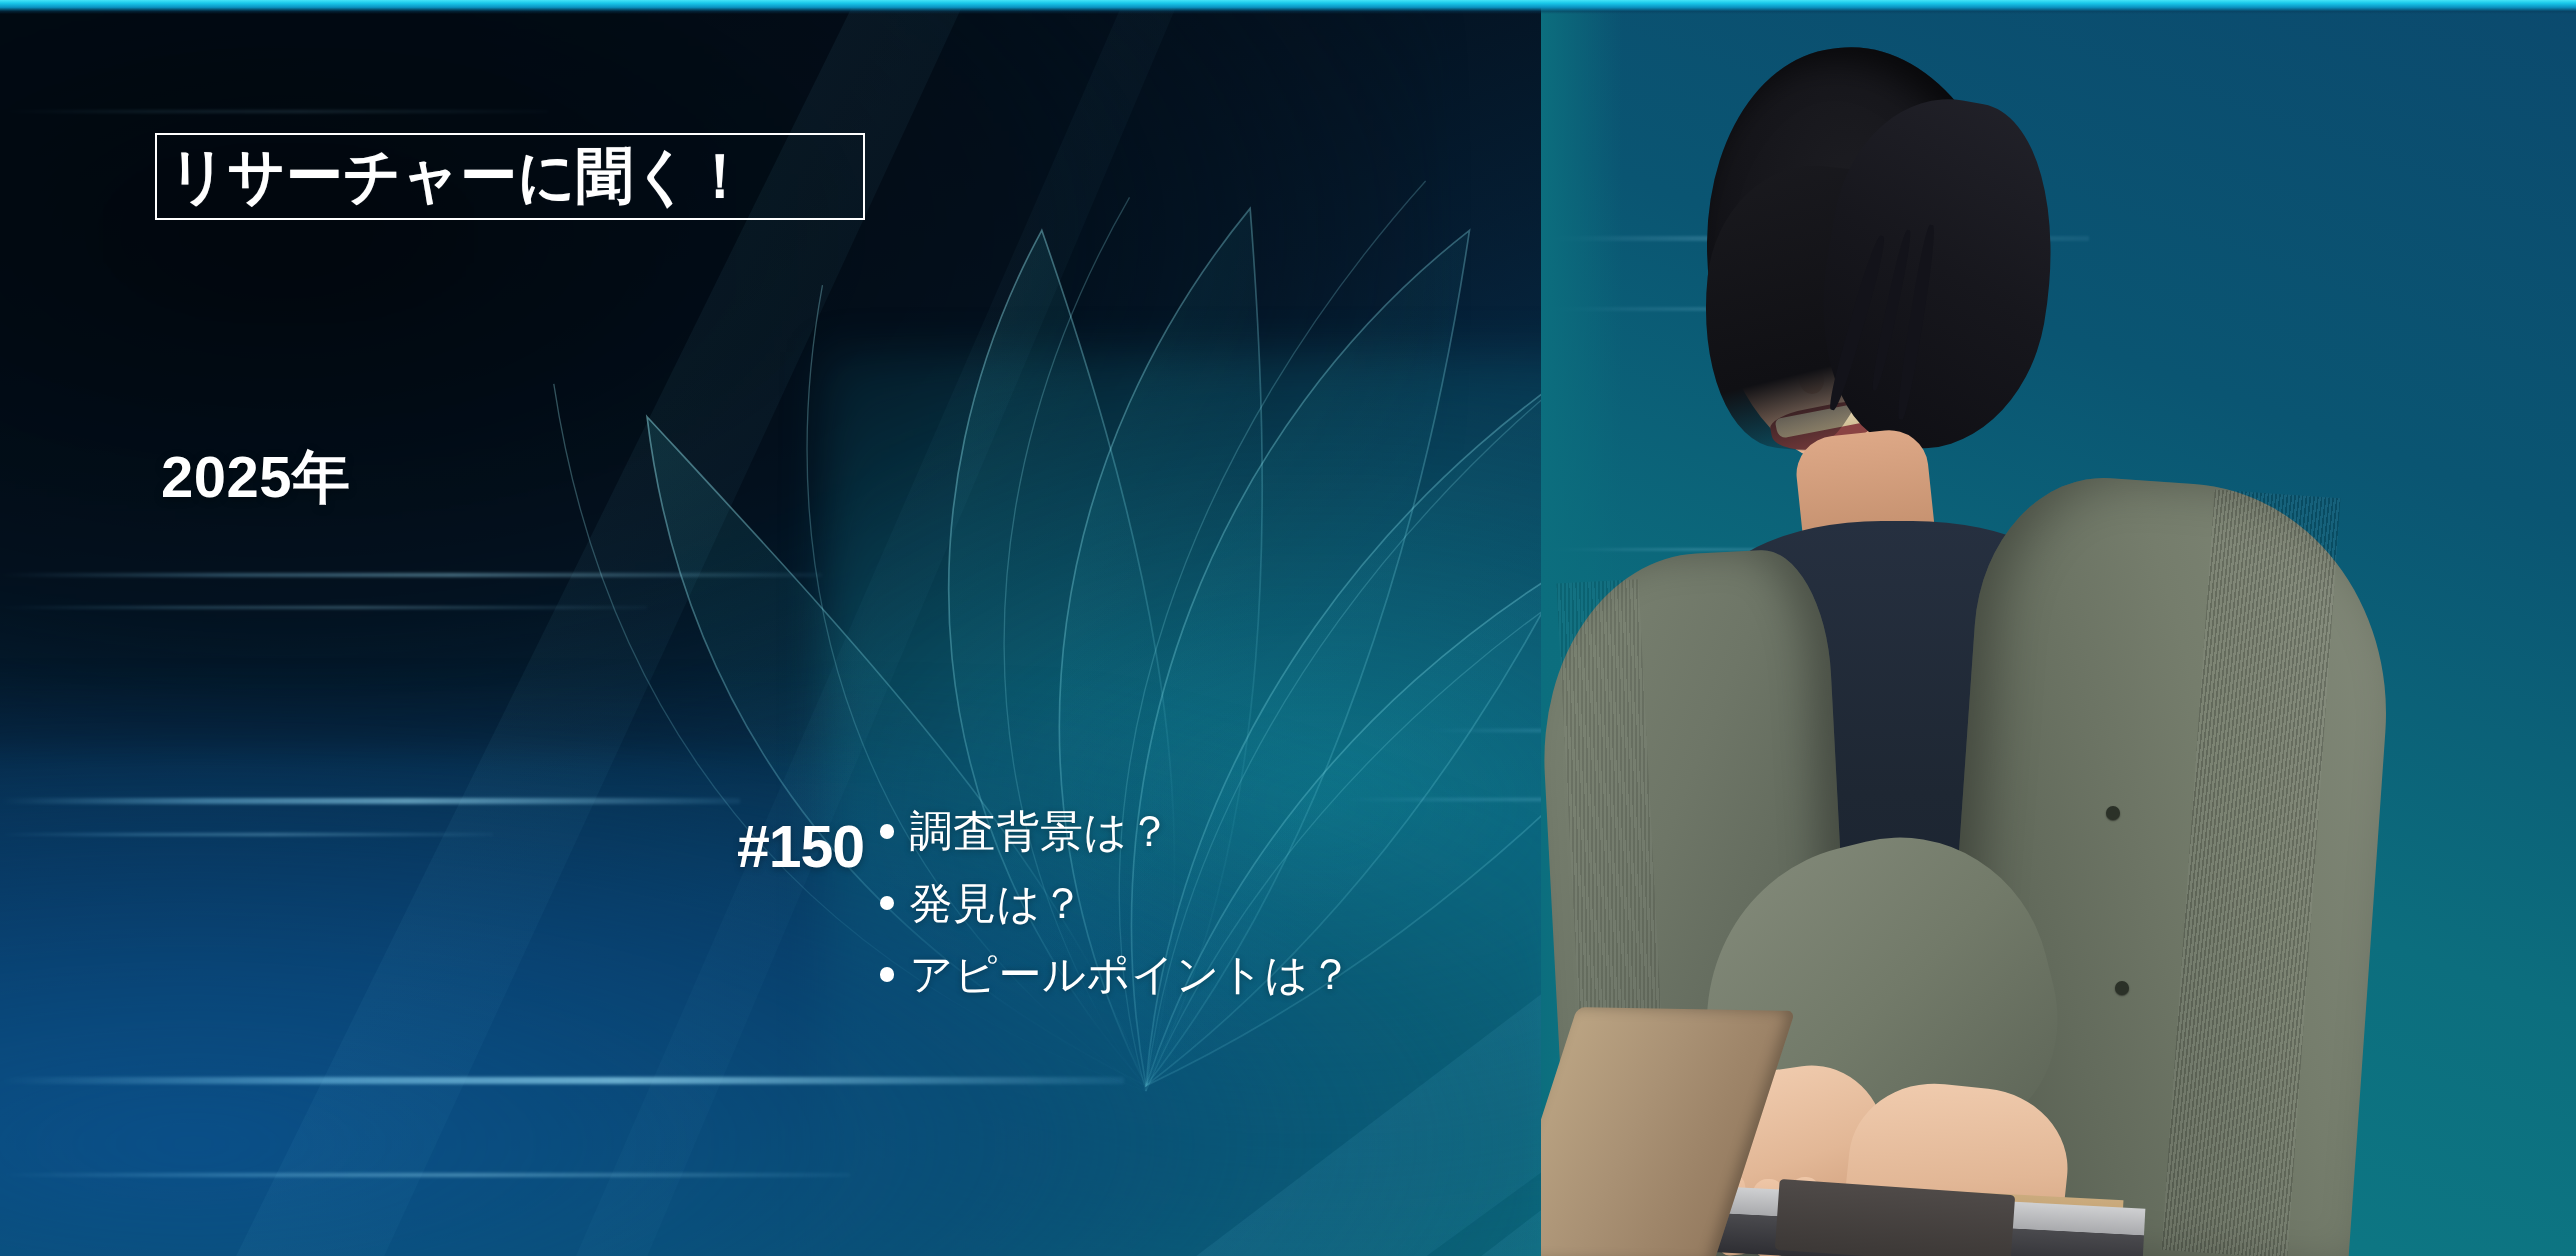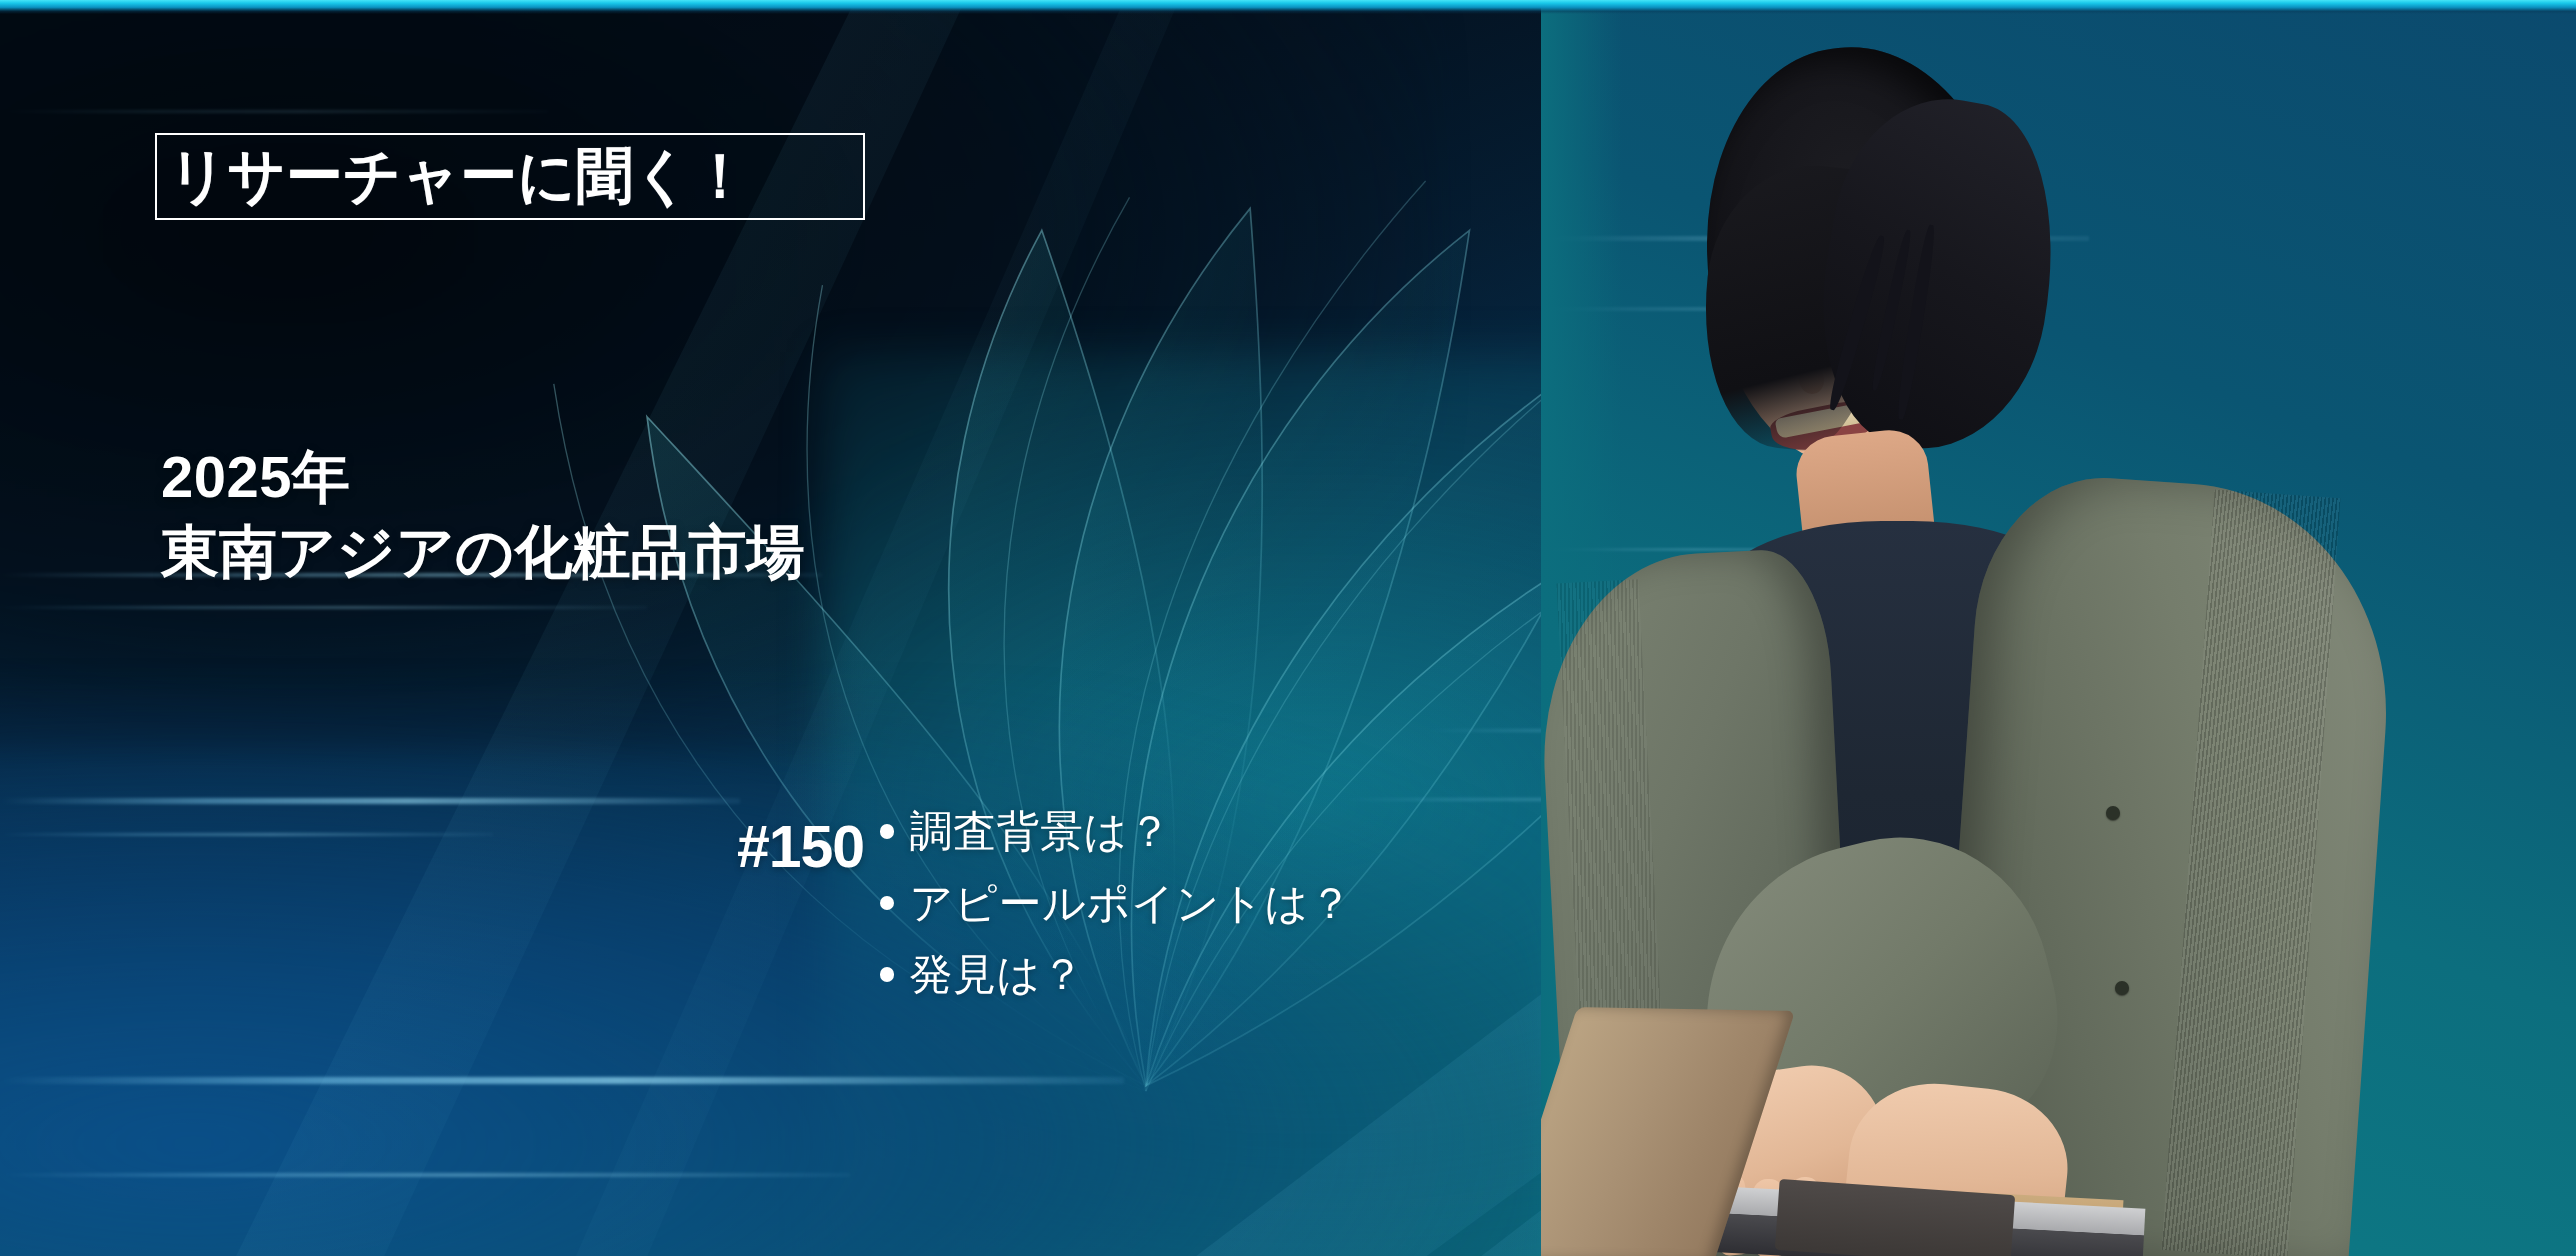--- a/index.html
+++ b/index.html
@@ -474,36 +474,35 @@
   </div>
 
   <div class="top-cyan"></div>
 
   <div class="badge">
     <span class="badge-label">リサーチャーに聞く！</span>
   </div>
 
   <h1 class="headline">
     <span class="l1">2025年</span><br>
-    <span class="l2">東南アジアの化粧品市場</span>
   </h1>
 
   <div class="issue-row">
     <span class="issue-no">#150</span>
     <ul class="qlist">
       <li class="qitem">
         <span class="qbullet"></span>
         <span>調査背景は？</span>
       </li>
       <li class="qitem">
         <span class="qbullet"></span>
-        <span>アピールポイントは？</span>
+        <span>発見は？</span>
       </li>
       <li class="qitem">
         <span class="qbullet"></span>
-        <span>発見は？</span>
+        <span>アピールポイントは？</span>
       </li>
     </ul>
   </div>
 
 
 </div>
 
 
 </body></html>

